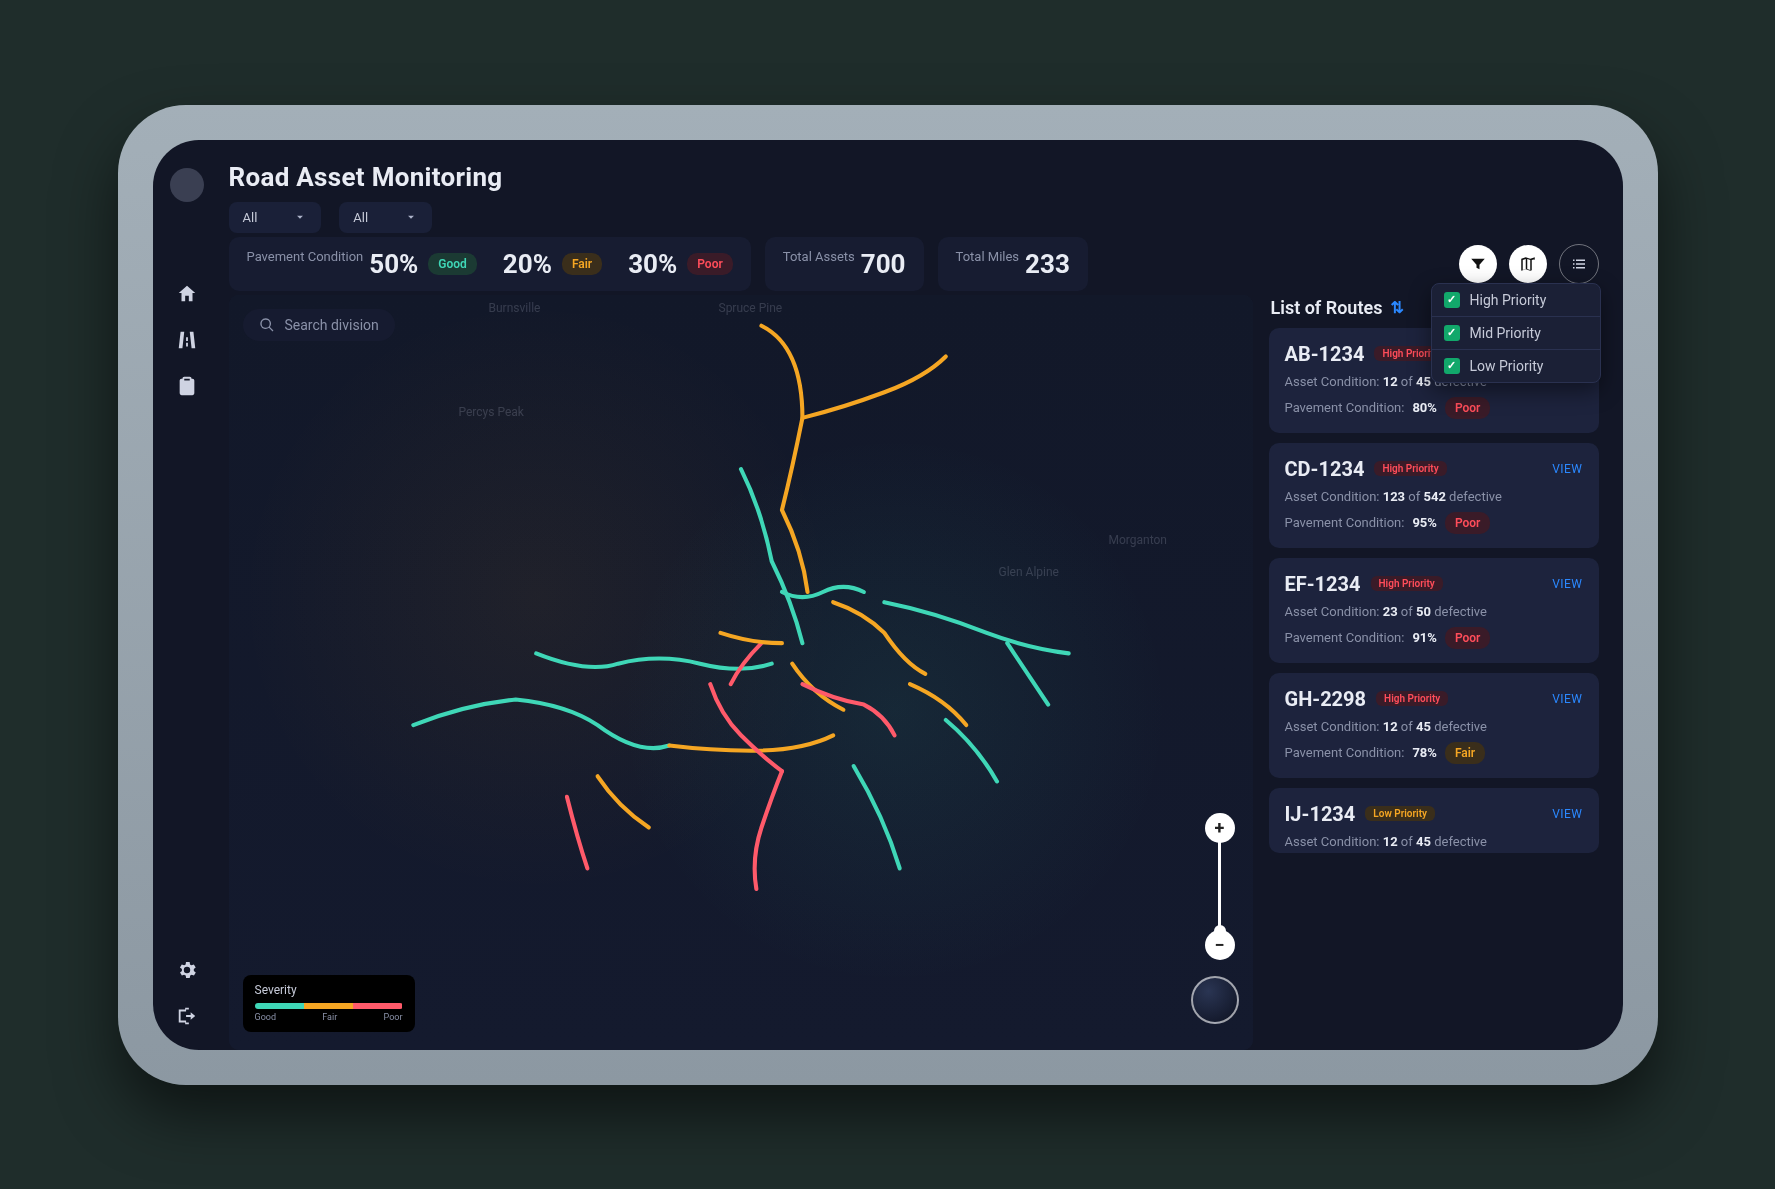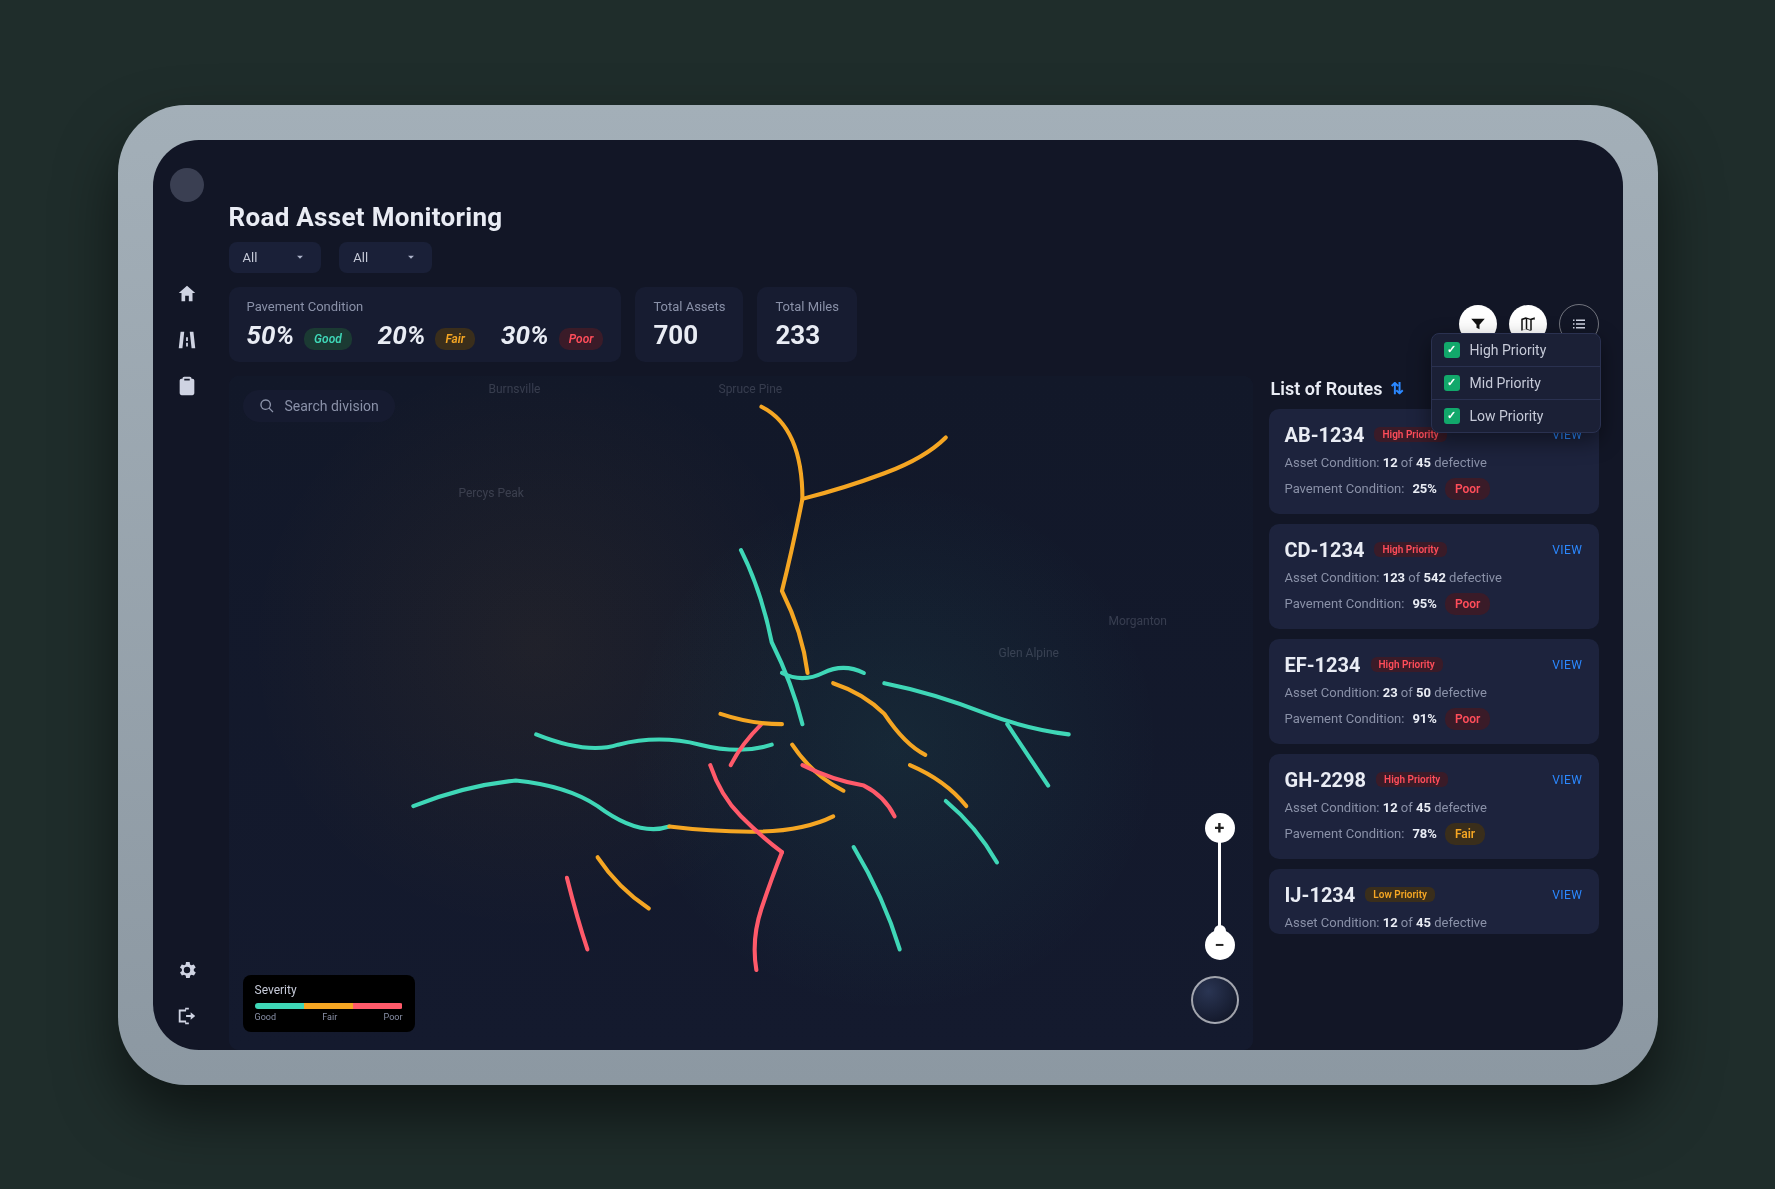--- a/index.html
+++ b/index.html
@@ -50,38 +50,38 @@
   .sidebar{
     width:68px;display:flex;flex-direction:column;align-items:center;
     padding:28px 0 22px;gap:22px;
   }
   .avatar{width:34px;height:34px;border-radius:50%;background:#3a3f52;}
   .side-gap{height:36px}
   .side-icon{width:24px;height:24px;display:flex;align-items:center;justify-content:center;color:#cfd3e2;}
   .side-icon svg{width:22px;height:22px;fill:currentColor;}
   .spacer{flex:1}
   
-  .main{flex:1;display:flex;flex-direction:column;padding:22px 24px 0 0;gap:14px;min-width:0;margin-top:40px;}
+  .main{flex:1;display:flex;flex-direction:column;padding:22px 24px 0 0;gap:4px;min-width:0;}
   .header{display:flex;flex-direction:column;gap:10px;padding-left:8px;}
   .title{font-size:26px;font-weight:700;letter-spacing:.3px;}
   .selects{display:flex;gap:18px;}
   .select{
     background:var(--bg-panel2);border-radius:8px;padding:8px 14px;
     display:flex;align-items:center;gap:36px;font-size:13px;color:var(--txt-mid);
   }
   .chev{width:14px;height:14px;color:#aeb4cb}
   
   .stats-row{display:flex;gap:14px;align-items:stretch;padding-left:8px;}
   .stat-card{
     background:var(--bg-panel);border-radius:10px;padding:12px 18px;
-    display:flex;flex-direction:column;gap:6px;
+    display:flex;flex-direction:row;gap:6px;
   }
   .stat-label{font-size:13px;color:var(--txt-dim);}
   .pc-row{display:flex;align-items:center;gap:26px;}
-  .pc-item{display:flex;align-items:flex-end;gap:10px;font-style:italic;}
+  .pc-item{display:flex;align-items:center;gap:10px;}
   .pct{font-size:26px;font-weight:700;}
   .pill{
     display:inline-flex;align-items:center;justify-content:center;
     border-radius:10px;padding:2px 10px;font-size:12px;line-height:18px;font-weight:600;
   }
   .pill.good{background:var(--badge-green-bg);color:var(--good);}
   .pill.fair{background:var(--badge-amber-bg);color:var(--badge-amber);}
   .pill.poor{background:var(--badge-red-bg);color:var(--badge-red);}
   .metric{font-size:26px;font-weight:700;}
   .stats-actions{margin-left:auto;display:flex;align-items:center;gap:12px;position:relative;}
@@ -363,21 +363,21 @@
         <span class="pri high">High Priority</span>
       </div>
       <span class="view">VIEW</span>
     </div>
     <div class="meta">
       Asset Condition: <b>12</b> of <b>45</b> defective
     </div>
 
     <div class="meta meta-row">
       <span>Pavement Condition:</span> 
-                  <b>25%</b>
+                  <b>80%</b>
       <span class="pill poor">Poor</span>
     </div>
   </div>
               <div class="card">
     <div class="card-hd">
       <div class="card-title">
         <span class="card-id">CD-1234</span>
         <span class="pri high">High Priority</span>
       </div>
       <span class="view">VIEW</span>

